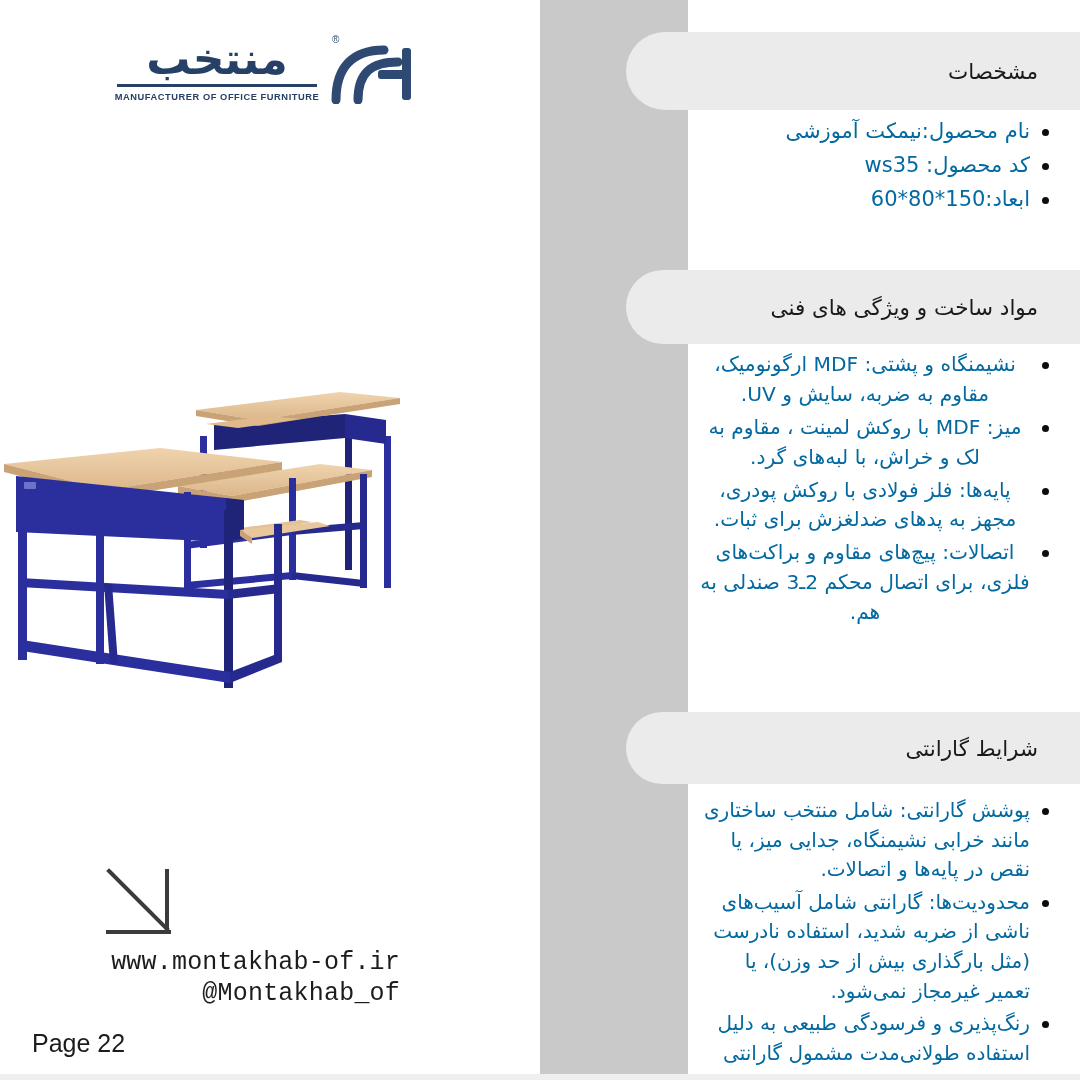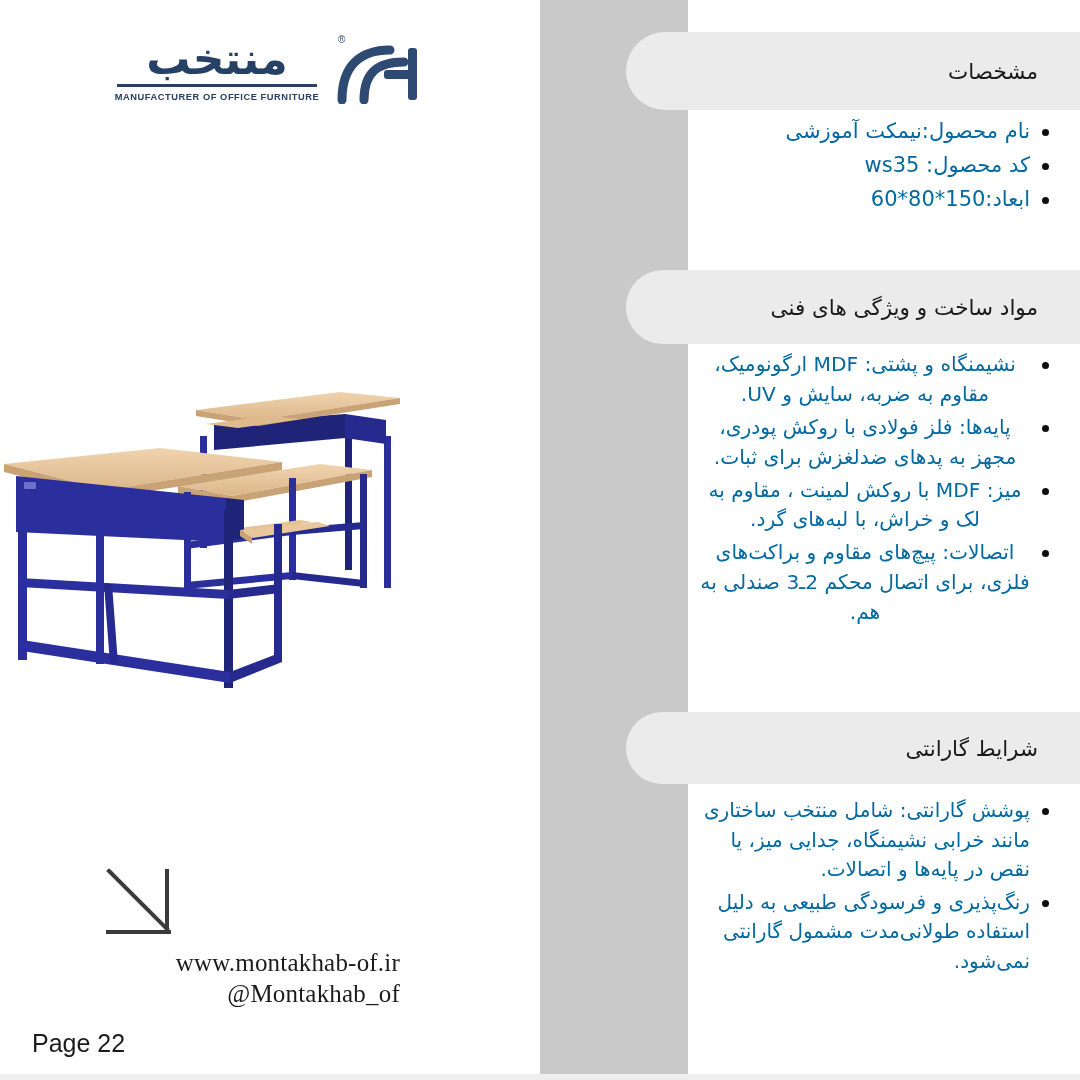--- a/index.html
+++ b/index.html
@@ -30,21 +30,21 @@
     left:0; bottom:0;
     width:1080px; height:6px;
     background:#efefef;
   }
 
   
   .logo-block {
     position:absolute;
     left:112px; top:26px;
     width:330px; height:86px;
-    display:flex; align-items:center; gap:12px;
+    display:flex; align-items:center; gap:6px;
     direction:ltr;
   }
   .logo-wordmark {
     display:flex; flex-direction:column; align-items:center;
     width:210px;
   }
   .logo-fa {
     font-family:"DejaVu Sans", sans-serif;
     font-size:44px; font-weight:700; color:#274066;
     line-height:1.05; letter-spacing:-1px; direction:rtl;
@@ -76,21 +76,21 @@
 
   
   .footer-arrow {
     position:absolute; left:104px; top:866px;
     width:82px; height:76px;
   }
   .footer-lines {
     position:absolute; left:0; top:948px;
     width:400px; text-align:right;
     direction:ltr;
-    font-family:Liberation Serif, serif;
+    font-family:Liberation Mono, monospace;
     color:#1c1c1c;
   }
   .footer-url   { font-size:25px; line-height:1.22; letter-spacing:0.2px; }
   .footer-handle{ font-size:25px; line-height:1.22; letter-spacing:0.2px; }
   .page-number {
     position:absolute; left:32px; top:1029px;
     font-family:"Liberation Sans", sans-serif;
     font-size:25px; color:#1c1c1c; direction:ltr;
   }
 
@@ -269,27 +269,28 @@
     <li>نام محصول:نیمکت آموزشی</li>
     <li>کد محصول: ws35</li>
     <li>ابعاد:150*80*60</li>
   </ul>
 
   <div class="section-head" id="head-material">
     <span class="head-text">مواد ساخت و ویژگی های فنی</span>
   </div>
   <ul class="bullet-list" id="list-material">
     <li>نشیمنگاه و پشتی: MDF ارگونومیک، مقاوم به ضربه، سایش و UV.</li>
+    <li>میز: MDF با روکش لمینت ، مقاوم به لک و خراش، با لبه‌های گرد.</li>
     <li>پایه‌ها: فلز فولادی با روکش پودری، مجهز به پدهای ضدلغزش برای ثبات.</li>
-    <li>میز: MDF با روکش لمینت ، مقاوم به لک و خراش، با لبه‌های گرد.</li>
     <li>اتصالات: پیچ‌های مقاوم و براکت‌های فلزی، برای اتصال محکم 2ـ3 صندلی به هم.</li>
   </ul>
 
   <div class="section-head" id="head-warranty">
     <span class="head-text">شرایط گارانتی</span>
   </div>
   <ul class="bullet-list" id="list-warranty">
     <li>پوشش گارانتی: شامل منتخب ساختاری مانند خرابی نشیمنگاه، جدایی میز، یا نقص در پایه‌ها و اتصالات.</li>
+    <li>محدودیت‌ها: گارانتی شامل آسیب‌های ناشی از ضربه شدید، استفاده نادرست (مثل بارگذاری بیش از حد وزن)، یا تعمیر غیرمجاز نمی‌شود.</li>
     <li>رنگ‌پذیری و فرسودگی طبیعی به دلیل استفاده طولانی‌مدت مشمول گارانتی نمی‌شود.</li>
   </ul>
 
   <div class="bottom-strip"></div>
 </div>
 
 </body></html>

